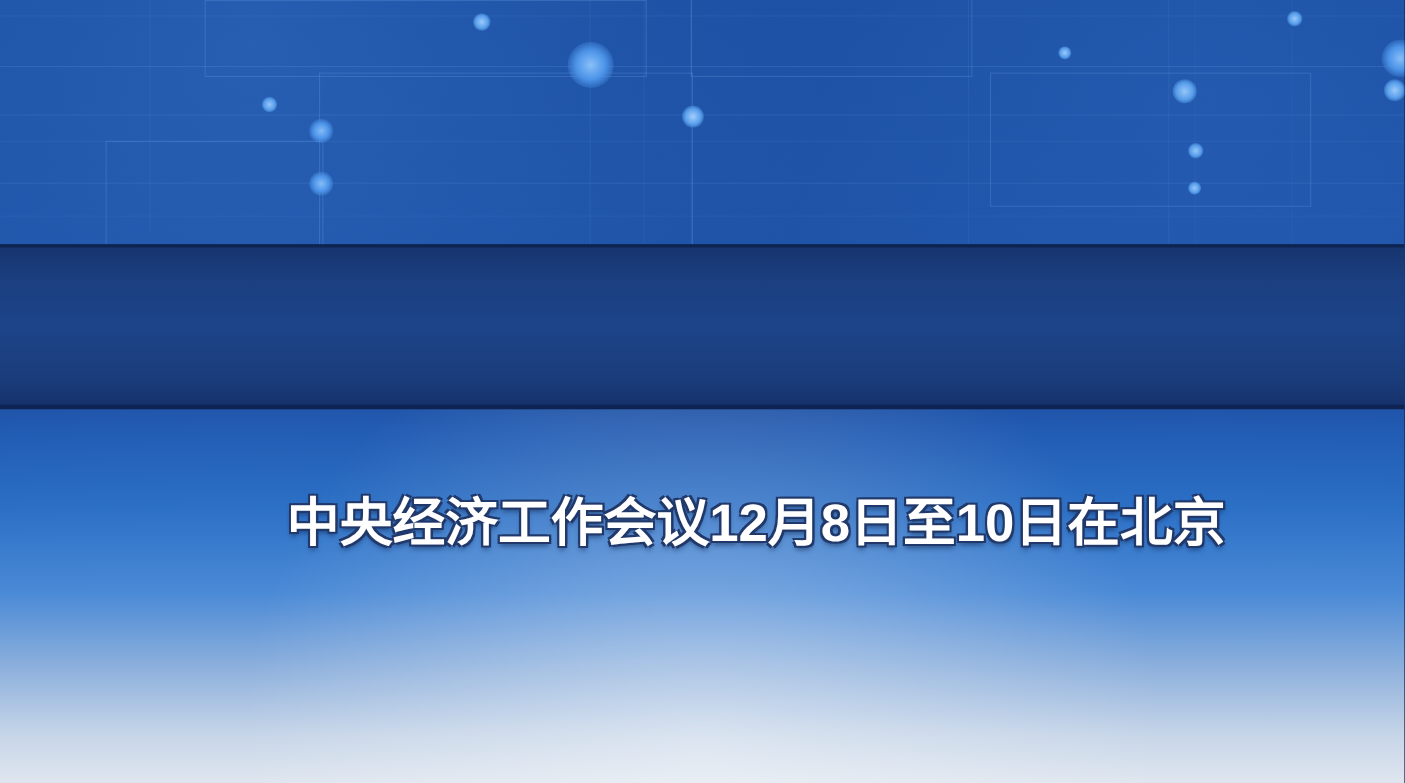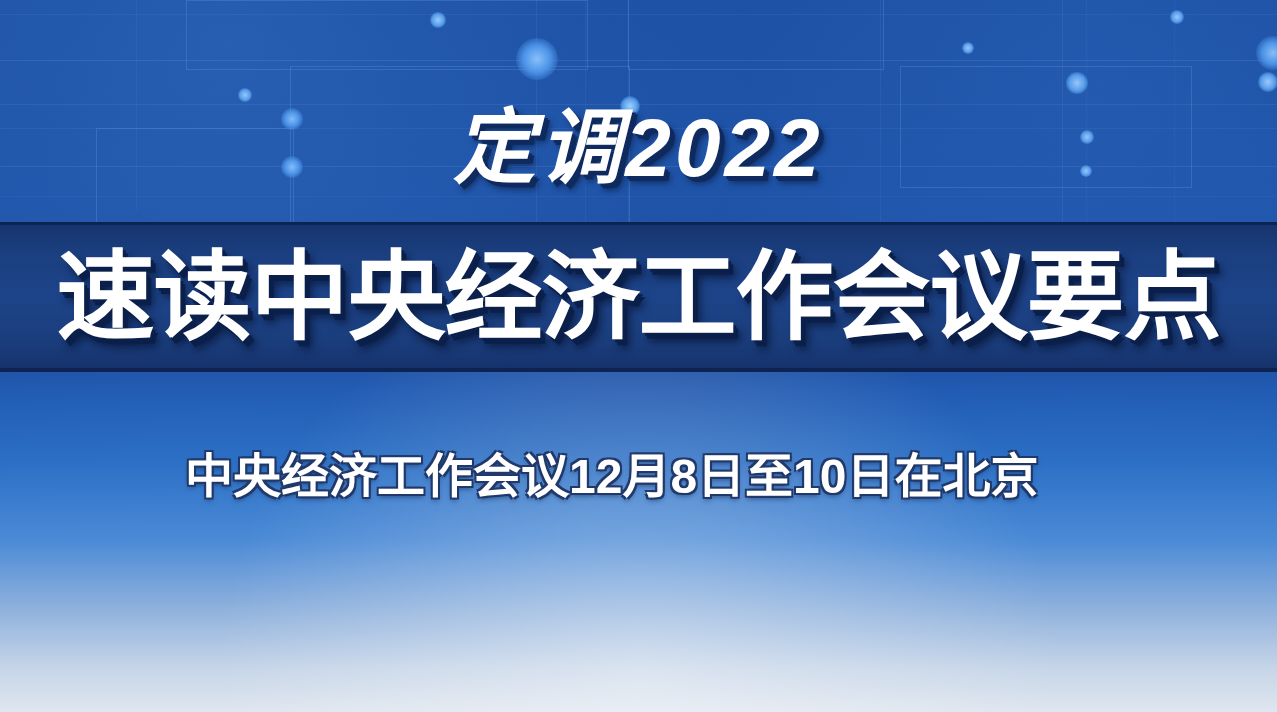--- a/index.html
+++ b/index.html
@@ -153,20 +153,21 @@
     letter-spacing: 0px;
   }
   .body-copy .line {
     white-space: nowrap;
     text-shadow:
       -2px -2px 0 #20386a,
        2px -2px 0 #20386a,
       -2px  2px 0 #20386a,
        2px  2px 0 #20386a,
        0px  3px 5px rgba(12,32,72,0.55);
+    text-align: center;
   }
   .body-copy .line.l1 { padding-left: 90px; }
   .body-copy .line.l2 { padding-left: 0px; }
 </style>
 </head>
 <body>
 
 <div class="poster">
 
   <div class="bg-base"></div>
@@ -206,21 +207,19 @@
     <div class="node sm" style="left:1080px; top:130px;width:14px; height:14px;"></div>
     <div class="node sm" style="left:1080px; top:165px;width:12px; height:12px;"></div>
     <div class="node sm" style="left:620px; top:96px;  width:20px; height:20px;"></div>
     <div class="node sm" style="left:962px; top:42px;  width:12px; height:12px;"></div>
   </div>
 
   <div class="bg-glow"></div>
 
   <div class="headline-band"></div>
 
-  <div class="title-kicker">定调2022</div>
-
-  <div class="headline">速读中央经济工作会议要点</div>
+
 
   <div class="body-copy">
     <div class="line l1">中央经济工作会议12月8日至10日在北京</div>
   </div>
 
 </div>
 
 </body></html>

